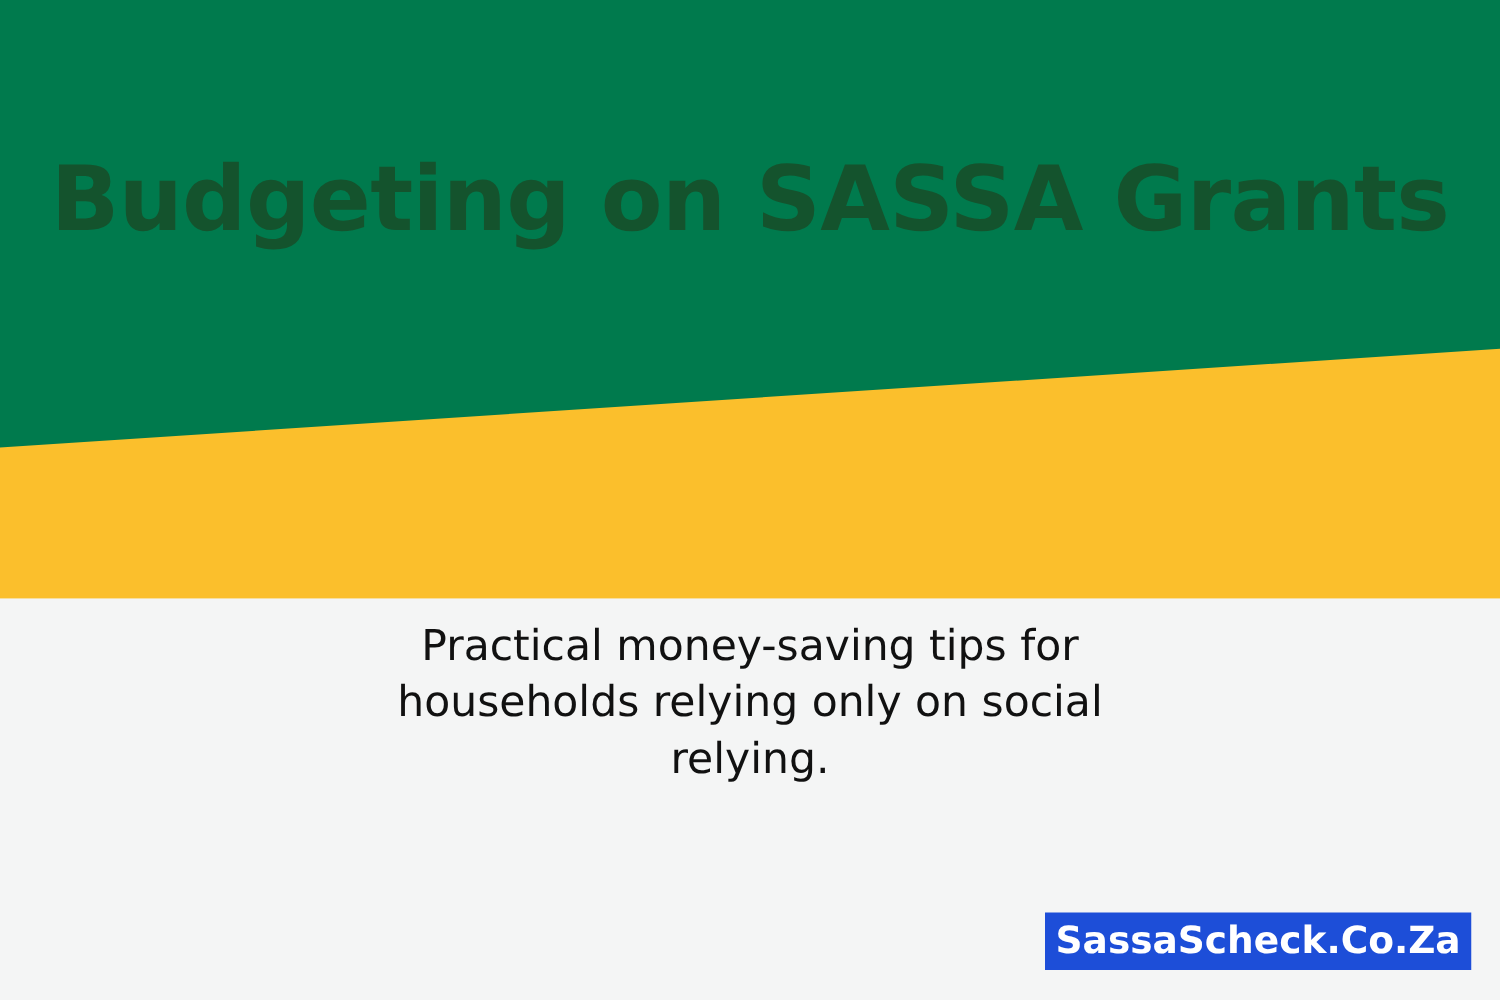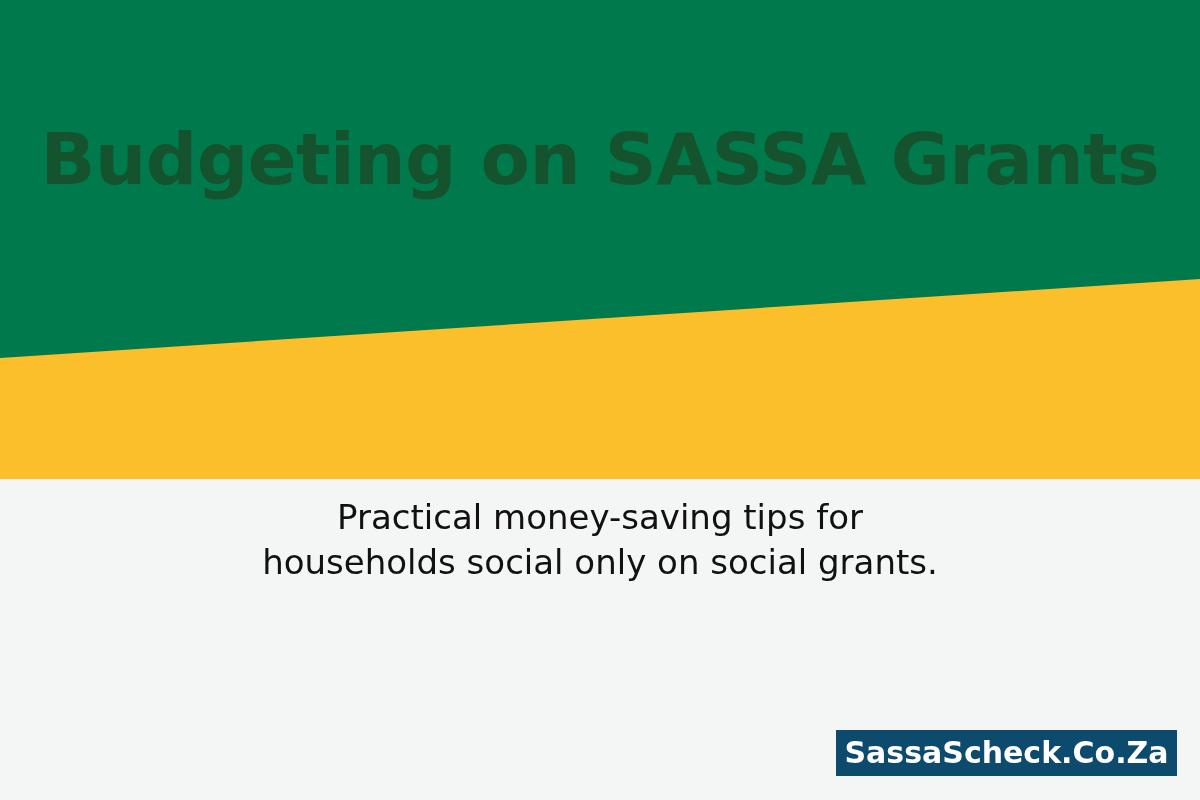--- a/index.html
+++ b/index.html
@@ -89,21 +89,21 @@
     line-height: 45px;
   }
 
   
   .badge {
     position: absolute;
     left: 836px;
     top: 730px;
     width: 341px;
     height: 46px;
-    background: #0c4a6e;
+    background: #1d4ed8;
     display: flex;
     align-items: center;
     justify-content: center;
   }
   .badge-label {
     color: #ffffff;
     font-size: 30px;
     font-weight: bold;
     line-height: 1;
     letter-spacing: 0px;
@@ -116,20 +116,20 @@
 <div id="poster">
 
   <div class="banner">
     <div class="banner-yellow"></div>
     <div class="banner-green"></div>
   </div>
 
   <div class="title">Budgeting on SASSA Grants</div>
 
   <div class="body-area">
-    <div class="subtitle">Practical money-saving tips for households social only on social grants.</div>
+    <div class="subtitle">Practical money-saving tips for households relying only on social relying.</div>
   </div>
 
   <div class="badge">
     <span class="badge-label">SassaScheck.Co.Za</span>
   </div>
 
 </div>
 
 </body></html>

